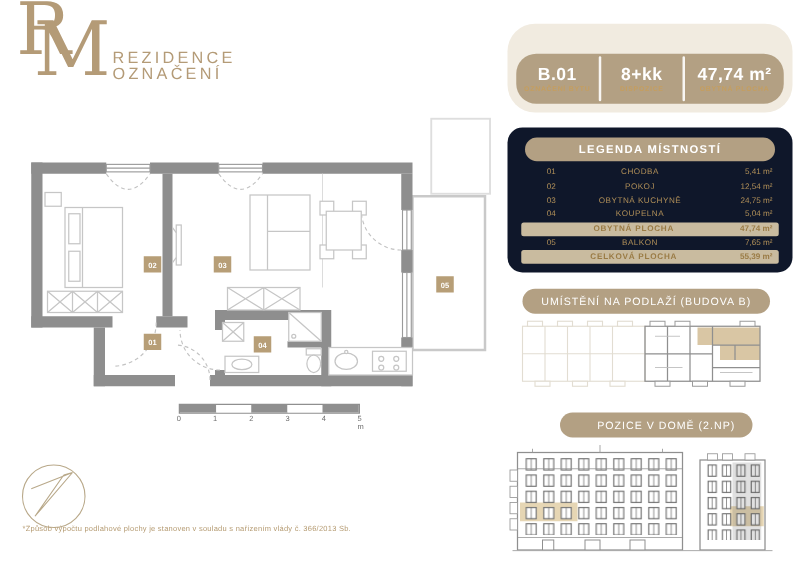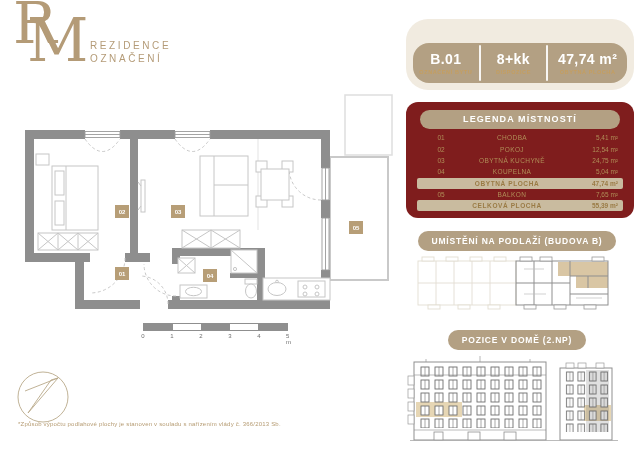--- a/index.html
+++ b/index.html
@@ -5,56 +5,56 @@
   html,body{margin:0;padding:0;background:#fff;}
   .page{position:relative;width:640px;height:452px;background:#ffffff;overflow:hidden;
         font-family:"Liberation Sans",sans-serif;}
   .abs{position:absolute;}
 
   
   .logo-mark{position:absolute;left:13px;top:2px;width:74px;height:84px;color:#b49b77;}
   .logo-mark span{position:absolute;font-family:"DejaVu Serif",serif;line-height:1;}
   .lr{left:0;top:-8px;font-size:58px;}
   .lm{left:14px;top:8px;font-size:60px;}
-  .logo-text{position:absolute;left:90px;top:39px;font-size:10px;letter-spacing:2.6px;
+  .logo-text{position:absolute;left:90px;top:39px;font-size:13px;letter-spacing:2.6px;
              color:#b49b77;line-height:13px;}
 
   
   .unit-card{position:absolute;left:406px;top:19px;width:228px;height:71px;
              background:#f1ebe0;border-radius:22px;}
   .unit-inner{position:absolute;left:7px;top:7px;right:7px;bottom:7px;background:#b3a083;
               border-radius:16px;display:flex;align-items:center;margin-top:17px;}
   .unit-col{flex:1;text-align:center;}
   .unit-val{font-size:14px;font-weight:bold;color:#ffffff;letter-spacing:.4px;}
   .unit-lab{font-size:5.5px;font-weight:bold;color:#c59e5f;letter-spacing:.6px;margin-top:2px;}
   .unit-div{width:2px;height:36px;background:#ffffff;border-radius:1px;opacity:.9;}
 
   
   .legend-panel{position:absolute;left:406px;top:102px;width:228px;height:116px;
-                background:#7f1d1d;border-radius:12px;}
+                background:#0f172a;border-radius:12px;}
   .legend-title{margin:8px auto 3px auto;width:200px;height:19px;background:#b3a083;
                 border-radius:10px;color:#fff;font-size:9px;font-weight:bold;
                 letter-spacing:1.1px;text-align:center;line-height:19px;}
   .lrow{height:11.4px;display:flex;align-items:center;font-size:6.5px;color:#b08f58;
         padding:0 16px;}
   .lnum{width:38px;text-align:center;}
   .lname{flex:1;text-align:center;letter-spacing:.4px;}
   .lval{width:54px;text-align:right;}
   .lbar{margin:0 11px;height:11px;background:#c9bb9f;border-radius:2px;display:flex;
         align-items:center;font-size:6.5px;font-weight:bold;color:#9a7b45;}
   .lbar .sp{width:33px;}
   .lbar .lname{letter-spacing:.6px;}
   .lbar .lval{padding-right:5px;}
 
   
   .section-bar{position:absolute;height:20px;line-height:20px;background:#b3a083;
-               border-radius:10px;color:#fff;font-size:8.5px;font-weight:bold;
+               border-radius:10px;color:#fff;font-size:8.5px;font-weight:normal;
                letter-spacing:.8px;text-align:center;}
   .bar1{left:418px;top:231px;width:198px;}
-  .bar2{left:448px;top:330px;width:138px;}
+  .bar2{left:448px;top:330px;width:138px;padding-left:16px;}
 
   
   .scalebar{position:absolute;left:143px;top:323px;width:145px;}
   .segs{display:flex;height:6px;border:1px solid #8f8f8f;}
   .seg{flex:1;background:#fff;}
   .seg.g{background:#8f8f8f;}
   .ticks{position:relative;height:8px;margin-top:2px;font-size:6px;color:#6e6e6e;}
   .ticks span{position:absolute;transform:translateX(-50%);}
 
   .footnote{position:absolute;left:18px;top:421px;font-size:6px;color:#b59b72;

